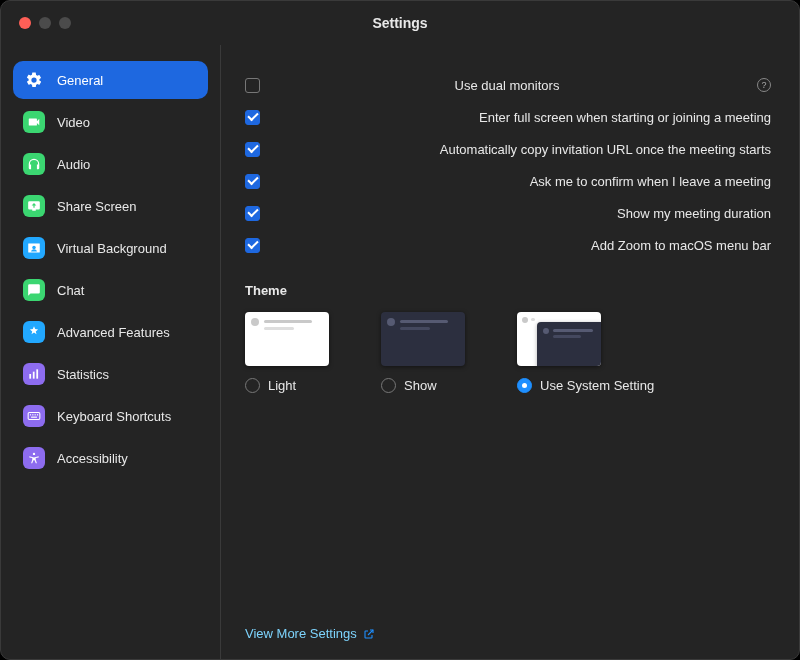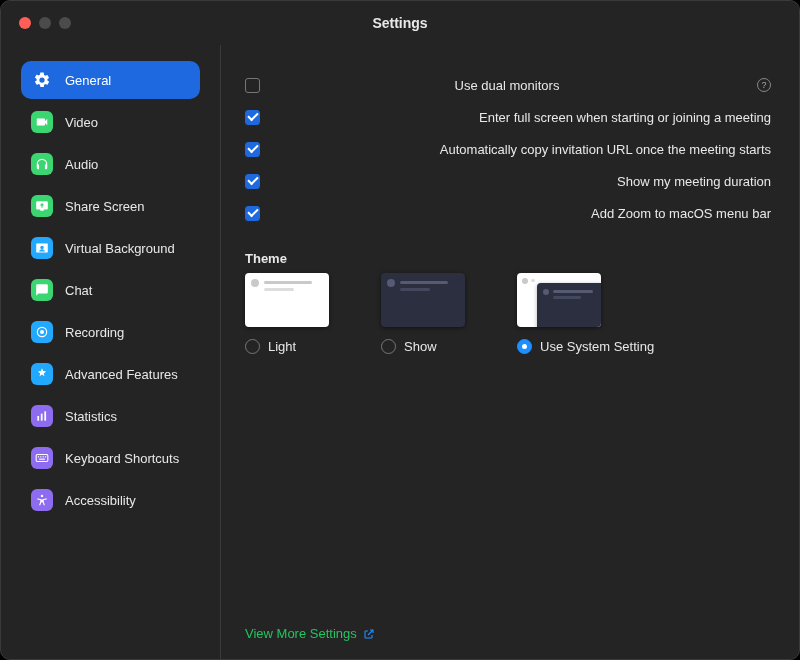--- a/index.html
+++ b/index.html
@@ -51,21 +51,21 @@
   }
   .body {
     flex: 1;
     display: flex;
     min-height: 0;
   }
   .sidebar {
     width: 220px;
     flex-shrink: 0;
     border-right: 1px solid #3a3a3a;
-    padding: 16px 20px;
+    padding: 16px 12px;
   }
   .side-item {
     display: flex;
     align-items: center;
     gap: 12px;
     height: 38px;
     padding: 0 10px;
     border-radius: 10px;
     margin-bottom: 4px;
     cursor: default;
@@ -158,21 +158,21 @@
     width: 0; height: 0;
     border-left: 3.5px solid transparent;
     border-right: 3.5px solid transparent;
   }
   .arr-up { border-bottom: 4px solid #aaa; }
   .arr-down { border-top: 4px solid #aaa; }
   .section-title {
     font-weight: 600;
     font-size: 13px;
     margin-top: 22px;
-    margin-bottom: 7px;
+    margin-bottom: 14px;
   }
   .theme-row {
     display: flex;
     gap: 52px;
   }
   .theme-opt {
     display: flex;
     flex-direction: column;
     gap: 12px;
   }
@@ -276,21 +276,21 @@
     background: #1e8fff;
   }
   .radio.selected::after {
     content: "";
     width: 5px; height: 5px;
     background: #fff;
     border-radius: 50%;
   }
   .footer-link {
     margin-top: auto;
-    color: #22c55e;
+    color: #7dd3fc;
     font-size: 13px;
     display: flex;
     align-items: center;
     gap: 6px;
     padding-top: 16px;
   }
   .ext-icon {
     width: 12px; height: 12px;
     display: inline-block;
   }
@@ -361,29 +361,20 @@
 
       <div class="side-item">
         <span class="side-icon" style="background:#3bd671">
           <svg width="14" height="14" viewBox="0 0 24 24" fill="#fff">
               <path d="M20 2H4a2 2 0 0 0-2 2v18l4-4h14a2 2 0 0 0 2-2V4a2 2 0 0 0-2-2z"></path>
             </svg>
         </span>
         <span class="side-label">Chat</span>
       </div>
 
-      <div class="side-item">
-        <span class="side-icon" style="background:#22a8ff">
-          <svg width="14" height="14" viewBox="0 0 24 24">
-              <circle cx="12" cy="12" r="8" fill="none" stroke="#fff" stroke-width="2"></circle>
-              <circle cx="12" cy="12" r="3.5" fill="#fff"></circle>
-            </svg>
-        </span>
-        <span class="side-label">Recording</span>
-      </div>
 
       <div class="side-item">
         <span class="side-icon" style="background:#22a8ff">
           <svg width="14" height="14" viewBox="0 0 24 24" fill="#fff">
               <path d="M12 2l2 5 5 .5-4 3.5 1.3 5L12 13l-4.3 3 1.3-5-4-3.5 5-.5z"></path>
             </svg>
         </span>
         <span class="side-label">Advanced Features</span>
       </div>
 
@@ -434,20 +425,24 @@
       <div class="check-row">
         <span class="cb checked"></span>
         <span>Enter full screen when starting or joining a meeting</span>
       </div>
 
       <div class="check-row">
         <span class="cb checked"></span>
         <span>Automatically copy invitation URL once the meeting starts</span>
       </div>
 
+      <div class="check-row">
+        <span class="cb checked"></span>
+        <span>Ask me to confirm when I leave a meeting</span>
+      </div>
 
       <div class="check-row">
         <span class="cb checked"></span>
         <span>Show my meeting duration</span>
       </div>
 
       <div class="check-row">
         <span class="cb checked"></span>
         <span>Add Zoom to macOS menu bar</span>
       </div>

